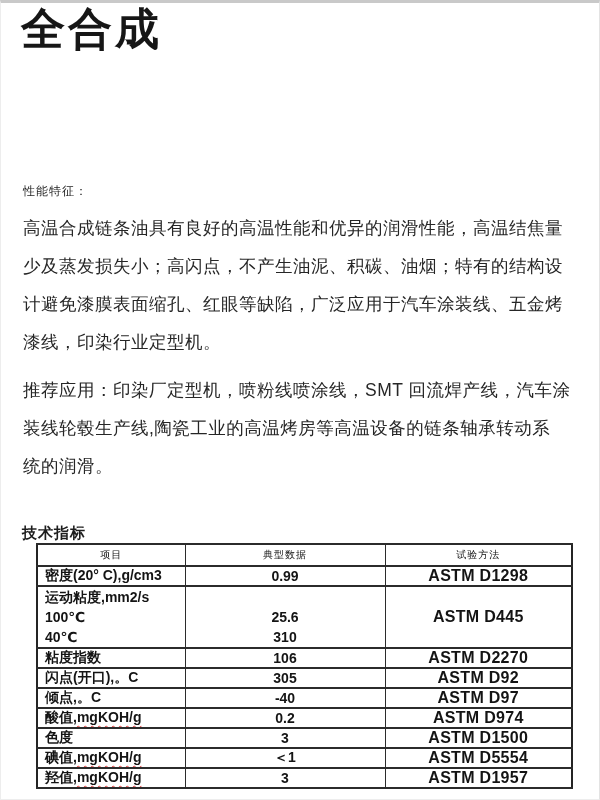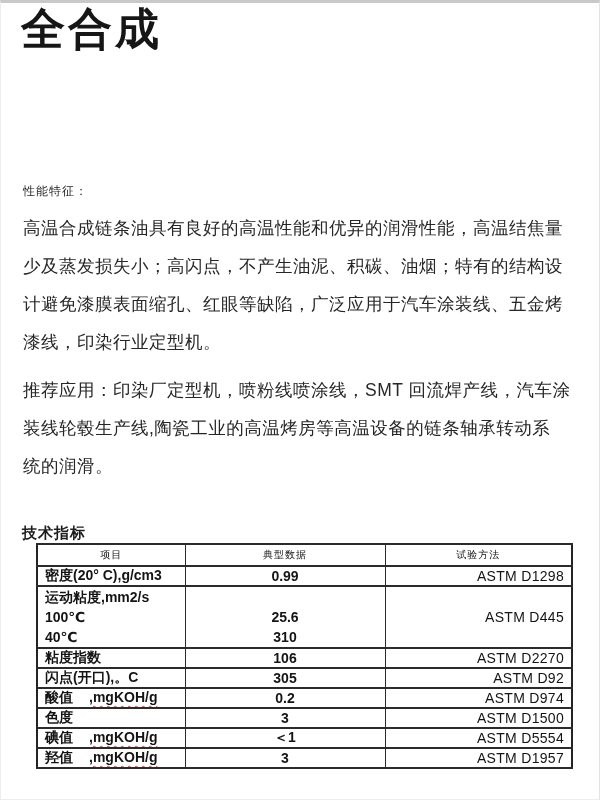--- a/index.html
+++ b/index.html
@@ -65,29 +65,28 @@
   }
   table.spec{border:2px solid #242424;}
   col.c1{width:148px;}
   col.c2{width:200px;}
   col.c3{width:187px;}
   tr.hrow th{height:20px;font-weight:400;text-align:center;letter-spacing:1px;font-size:10px;margin-top:7px;}
   tr.drow{height:19px;}
   tr.mrow{height:61px;}
   td.c-item{text-align:left;font-weight:700;}
   td.c-value{text-align:center;font-weight:600;}
-  td.c-method{text-align:right;font-weight:400;font-size:14px;letter-spacing:0.3px;}
+  td.c-method{text-align:center;font-weight:700;font-size:16px;letter-spacing:0.3px;}
   .mline{height:20px;line-height:20px;white-space:nowrap;}
   .sq{
     text-decoration-line:underline;
     text-decoration-style:wavy;
     text-decoration-color:#e04040;
     text-decoration-thickness:1px;
     text-underline-offset:3px;
-    margin-left:16px;
   }
 </style>
 </head>
 <body>
 
 <div class="page">
 
   <div class="title-black">全合成</div>
 
 
@@ -144,20 +143,25 @@
           <td class="c-item"><span>粘度指数</span></td>
           <td class="c-value">106</td>
           <td class="c-method">ASTM D2270</td>
         </tr>
         <tr class="drow">
           <td class="c-item"><span>闪点(开口),。C</span></td>
           <td class="c-value">305</td>
           <td class="c-method">ASTM D92</td>
         </tr>
         <tr class="drow">
+          <td class="c-item"><span>倾点,。C</span></td>
+          <td class="c-value">-40</td>
+          <td class="c-method">ASTM D97</td>
+        </tr>
+        <tr class="drow">
           <td class="c-item"><span>酸值</span><span class="sq">,mgKOH/g</span></td>
           <td class="c-value">0.2</td>
           <td class="c-method">ASTM D974</td>
         </tr>
         <tr class="drow">
           <td class="c-item"><span>色度</span></td>
           <td class="c-value">3</td>
           <td class="c-method">ASTM D1500</td>
         </tr>
         <tr class="drow">

